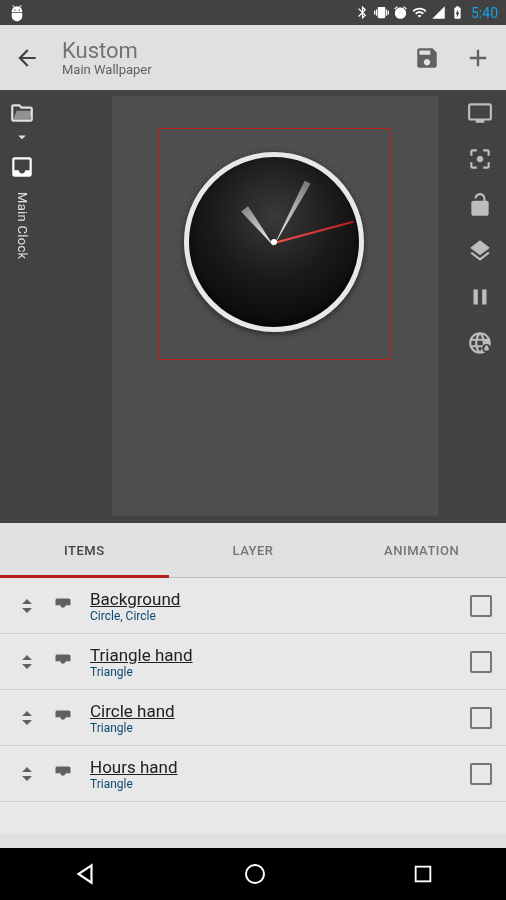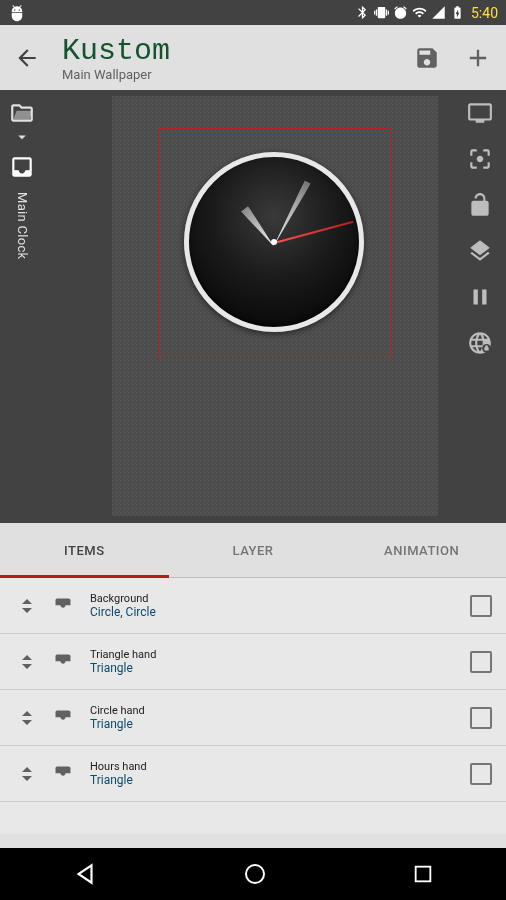--- a/index.html
+++ b/index.html
@@ -1,28 +1,28 @@
 <!DOCTYPE html>
 <html><head>
 <meta charset="utf-8">
 <style>
   * { box-sizing: border-box; margin: 0; padding: 0; }
   html, body { width: 506px; height: 900px; font-family: Roboto, Arial, sans-serif; background: #e0e0e0; overflow: hidden; }
   
   
-  .status-bar { height: 25px; background: #424242; display: flex; justify-content: space-between; align-items: center; padding: 0 8px; color: #fde047; font-size: 13px; }
+  .status-bar { height: 25px; background: #424242; display: flex; justify-content: space-between; align-items: center; padding: 0 8px; color: #0ea5e9; font-size: 13px; }
   .status-left { display: flex; align-items: center; }
   .status-right { display: flex; align-items: center; gap: 4px; }
   .status-right svg { width: 15px; height: 15px; }
   
   
   .app-bar { height: 65px; background: #e0e0e0; display: flex; align-items: center; padding: 0 14px; }
   .app-bar .back { margin-right: 22px; }
   .app-bar .titles { flex: 1; }
-  .app-title { font-size: 30px; color: #14532d; font-weight: 400; font-family: Liberation Mono, monospace; }
+  .app-title { font-size: 22px; color: #737373; font-weight: 400; }
   .app-subtitle { font-size: 13px; color: #616161; margin-top: -1px; }
   .app-bar .action { margin-left: 24px; }
   
   
   .preview-area { height: 433px; background: #424242; position: relative; display: flex; }
   .left-rail { width: 44px; display: flex; flex-direction: column; align-items: center; padding-top: 10px; color: #fff; }
   .left-rail .rail-item { margin-bottom: 8px; }
   .rail-label { writing-mode: vertical-rl; text-orientation: mixed; font-size: 13px; color: #e0e0e0; margin-top: 4px; letter-spacing: 0.3px; }
   .right-rail { width: 44px; position: absolute; right: 4px; top: 10px; display: flex; flex-direction: column; align-items: center; gap: 20px; color: #bdbdbd; }
   .preview-canvas { flex: 1; display: flex; justify-content: center; align-items: flex-start; padding-top: 6px; }
@@ -40,21 +40,21 @@
   .tab { flex: 1; display: flex; align-items: center; justify-content: center; font-size: 13px; font-weight: 500; color: #757575; letter-spacing: 0.5px; position: relative; }
   .tab.active { color: #424242; }
   .tab.active::after { content: ''; position: absolute; bottom: -1px; left: 0; right: 0; height: 3px; background: #b71c1c; }
   
   
   .items-list { background: #e8e8e8; }
   .item-row { height: 56px; display: flex; align-items: center; padding: 0 14px; border-bottom: 1px solid #d0d0d0; }
   .reorder-handle { width: 26px; display: flex; flex-direction: column; align-items: center; gap: 1px; color: #616161; }
   .item-icon { width: 34px; margin-left: 6px; display: flex; align-items: center; justify-content: center; color: #616161; }
   .item-texts { flex: 1; margin-left: 10px; }
-  .item-title { font-size: 11px; color: #212121; }
+  .item-title { font-size: 17px; color: #212121; text-decoration: underline; }
   .item-subtitle { font-size: 12px; color: #0c4a6e; margin-top: 0px; }
   .item-check { width: 22px; height: 22px; border: 2px solid #757575; border-radius: 2px; }
   .bottom-gap { height: 32px; background: #e8e8e8; }
   
   
   .nav-bar { position: absolute; bottom: 0; left: 0; right: 0; height: 52px; background: #000; display: flex; align-items: center; justify-content: space-around; }
   .nav-btn { color: #fff; }
   
   .ic { display: inline-flex; align-items: center; justify-content: center; }
   svg { display: block; }

